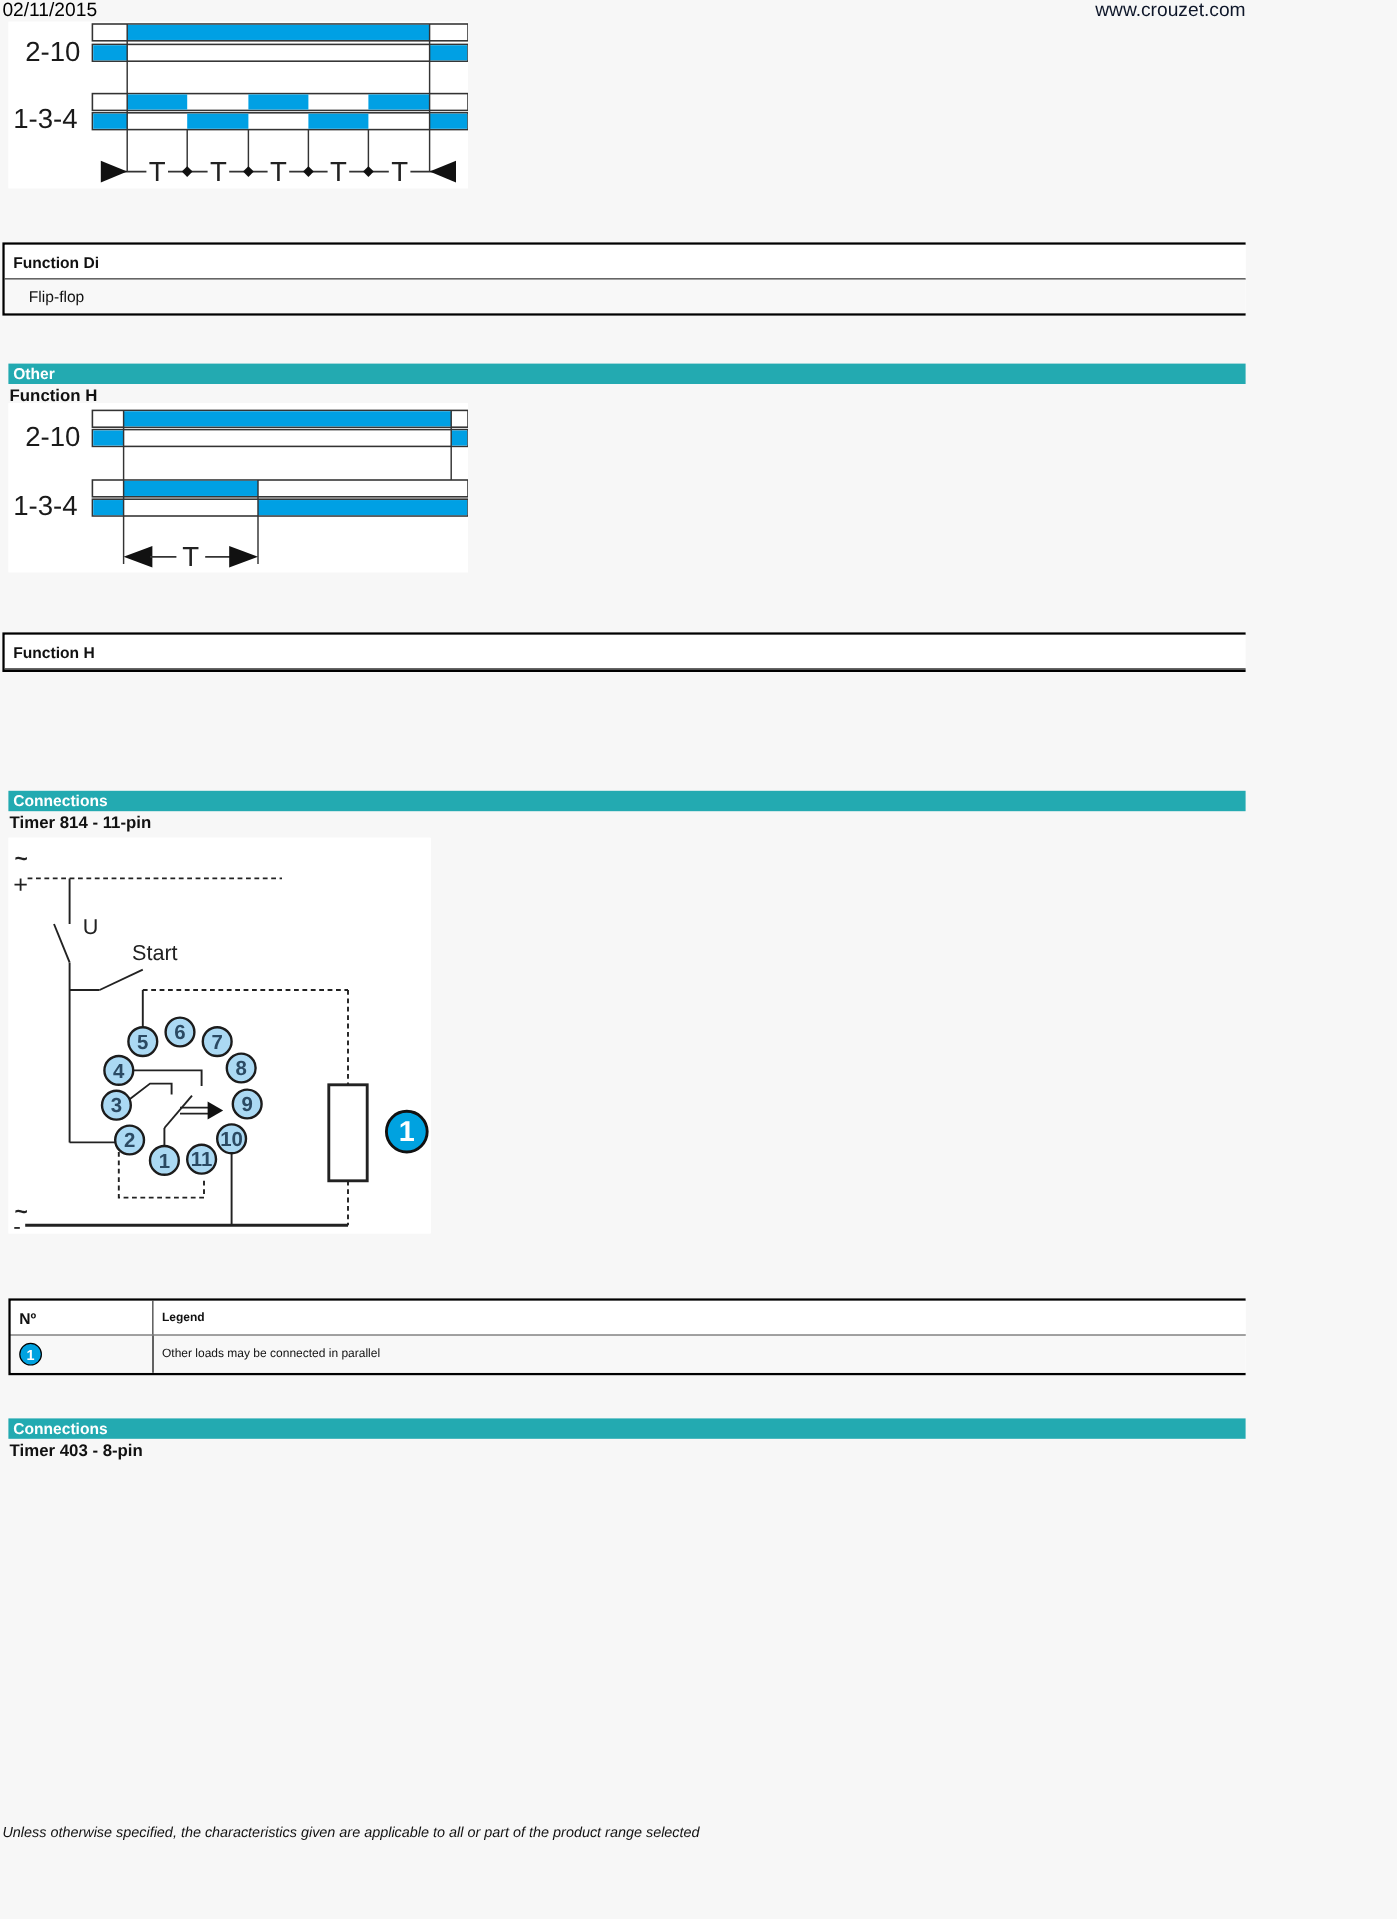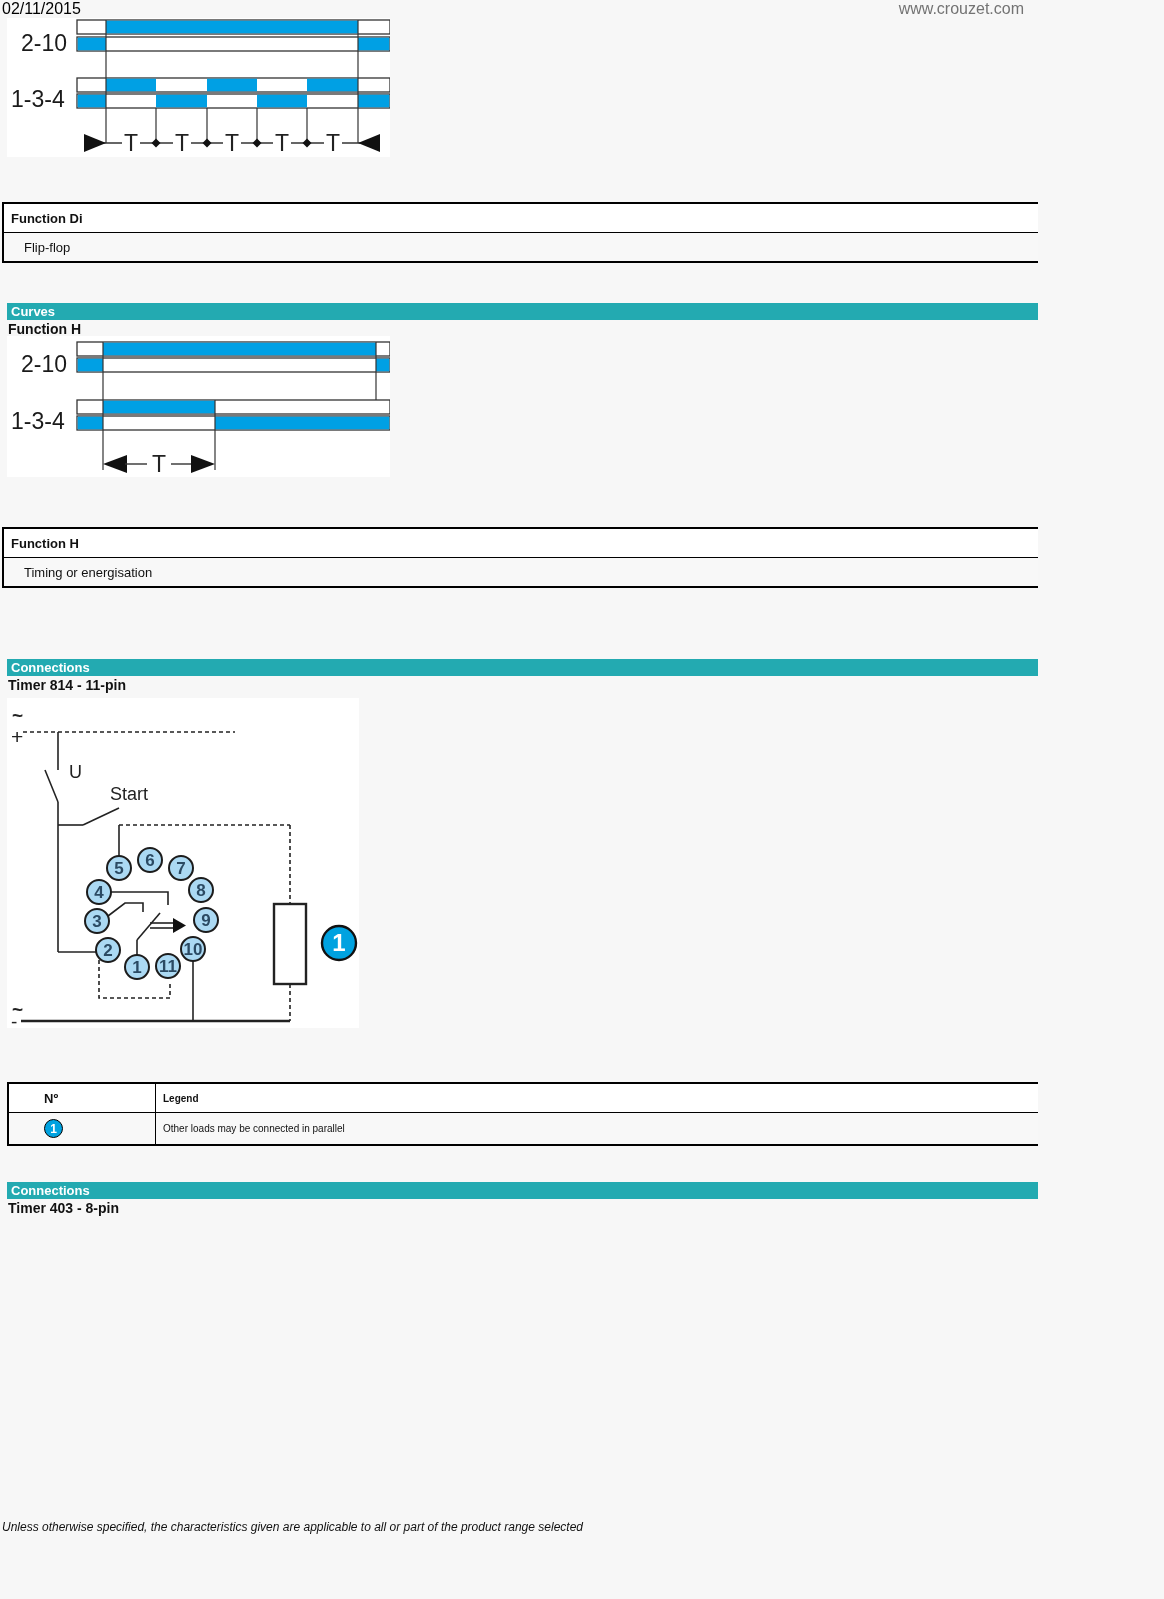--- a/index.html
+++ b/index.html
@@ -1,31 +1,31 @@
 <!DOCTYPE html>
 <html><head>
 <meta charset="utf-8">
 <style>
   html,body{margin:0;padding:0;background:#f7f7f7;}
   #page{position:relative;width:1038px;height:1599px;background:#f7f7f7;
         font-family:"Liberation Sans","DejaVu Sans",sans-serif;color:#111;overflow:hidden;}
   .hdr-date{position:absolute;left:2px;top:0px;font-size:16px;color:#000;}
-  .hdr-site{position:absolute;right:14px;top:0px;font-size:16px;color:#737373;}
+  .hdr-site{position:absolute;right:0;top:0px;font-size:16px;color:#0f172a;}
   .diagram{position:absolute;background:#ffffff;}
   .func-table{position:absolute;left:2px;width:1126px;border:2px solid #000;background:#fff;box-sizing:content-box;}
   .t-head{height:28px;border-bottom:1px solid #000;display:flex;align-items:center;
           padding-left:7px;font-weight:bold;font-size:13px;background:#ffffff;}
   .t-row{height:28px;display:flex;align-items:center;padding-left:20px;font-size:13px;background:#f8f8f8;}
   .section-bar{position:absolute;left:7px;width:1150px;height:17px;background:#23aab1;color:#ffffff;
                font-size:13px;font-weight:bold;line-height:17px;padding-left:4px;box-sizing:border-box;}
   .sub-label{position:absolute;left:8px;font-size:14px;font-weight:bold;color:#111;}
   .legend-table{position:absolute;left:7px;top:1082px;width:1126px;border:2px solid #000;background:#fff;}
   .lg-row{display:flex;}
   .lg-head{height:28px;border-bottom:1px solid #000;}
-  .lg-c1{width:111px;border-right:1px solid #000;display:flex;align-items:center;padding-left:7px;font-size:13px;margin-left:28px;}
+  .lg-c1{width:111px;border-right:1px solid #000;display:flex;align-items:center;padding-left:7px;font-size:13px;}
   .lg-c2{flex:1;display:flex;align-items:center;padding-left:7px;font-size:10px;}
   .lg-head .lg-c1,.lg-head .lg-c2{font-weight:bold;background:#fff;}
   .lg-body{height:31px;background:#f8f8f8;}
   .badge-sm{width:17px;height:17px;border-radius:50%;background:#00a2e0;border:1.5px solid #000;
             color:#fff;font-size:12px;font-weight:bold;display:flex;align-items:center;justify-content:center;}
   .footer-note{position:absolute;left:2px;top:1520px;font-size:12px;font-style:italic;color:#111;}
   svg text{font-family:"Liberation Sans","DejaVu Sans",sans-serif;}
   .dlabel{font-size:23px;fill:#1a1a1a;}
   .tmark{font-size:23px;fill:#222;}
 </style>
@@ -84,21 +84,21 @@
     <polygon points="300,120.5 304.5,125 300,129.5 295.5,125" fill="#111"></polygon>
     <polygon points="77,116 99,125 77,134" fill="#111"></polygon>
     <polygon points="373,116 351,125 373,134" fill="#111"></polygon>
   </svg>
 
   <div class="func-table" style="top:202px">
     <div class="t-head">Function Di</div>
     <div class="t-row">Flip-flop</div>
   </div>
 
-  <div class="section-bar" style="top:303px">Curves</div>
+  <div class="section-bar" style="top:303px">Other</div>
   <div class="sub-label" style="top:321px">Function H</div>
 
   <svg class="diagram" style="left:7px;top:336px" width="383" height="141" viewBox="0 0 383 141">
     <rect x="0" y="0" width="383" height="141" fill="#ffffff"></rect>
     <text class="dlabel" x="14" y="36">2-10</text>
     <text class="dlabel" x="4" y="93">1-3-4</text>
 
     <rect x="70" y="6" width="313" height="14" fill="#ffffff" stroke="#333" stroke-width="1.3"></rect>
     <rect x="96" y="6.7" width="273" height="12.6" fill="#00a0e4"></rect>
 
@@ -119,21 +119,20 @@
 
     <polygon points="96,128 120,119 120,137" fill="#111"></polygon>
     <line x1="118" y1="128" x2="140" y2="128" stroke="#333" stroke-width="1.4"></line>
     <text class="tmark" x="152" y="136" text-anchor="middle">T</text>
     <line x1="164" y1="128" x2="188" y2="128" stroke="#333" stroke-width="1.4"></line>
     <polygon points="208,128 184,119 184,137" fill="#111"></polygon>
   </svg>
 
   <div class="func-table" style="top:527px">
     <div class="t-head">Function H</div>
-    <div class="t-row">Timing or energisation</div>
   </div>
 
   <div class="section-bar" style="top:659px">Connections</div>
   <div class="sub-label" style="top:677px">Timer 814 - 11-pin</div>
 
   <svg class="diagram" style="left:7px;top:698px" width="352" height="330" viewBox="0 0 352 330">
     <rect x="0" y="0" width="352" height="330" fill="#ffffff"></rect>
 
     <text x="5" y="24" font-size="19" font-weight="bold" fill="#222">~</text>
     <text x="4" y="46" font-size="21" fill="#222">+</text>

